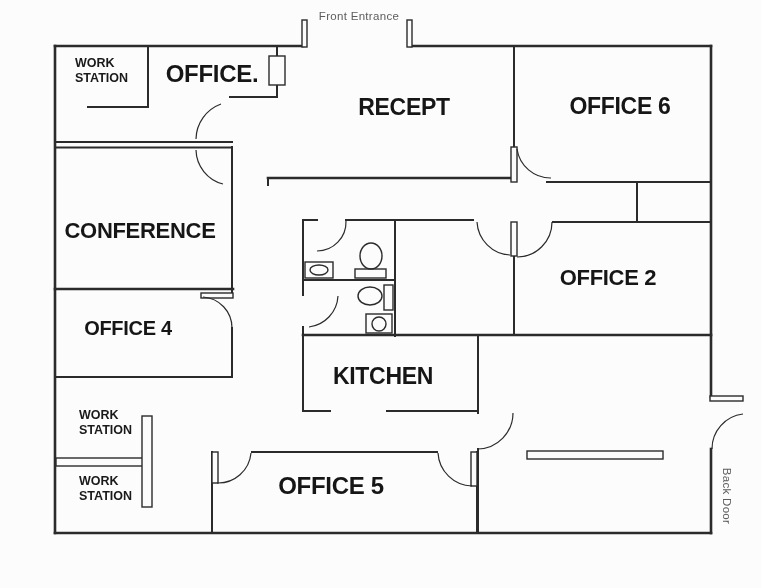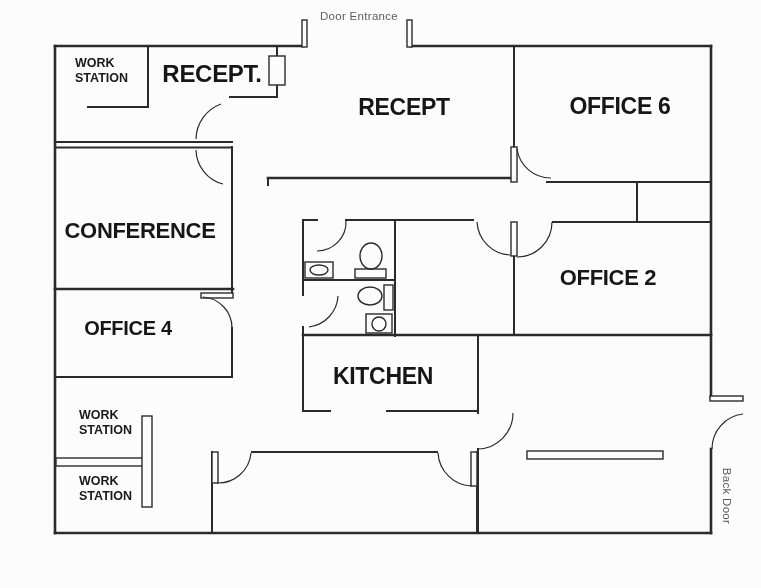--- a/index.html
+++ b/index.html
@@ -138,21 +138,21 @@
       <ellipse cx="370" cy="296" rx="12" ry="9"></ellipse>
       <rect x="384" y="285" width="9" height="25"></rect>
       <rect x="366" y="314" width="26" height="19"></rect>
       <circle cx="379" cy="324" r="7"></circle>
     </g>
   </svg>
 
   <div class="lbl-sm" style="left:75px;top:56px;">WORK
 STATION</div>
 
-  <div class="lbl" style="left:212px;top:74px;font-size:24px;">RECEPT.</div>
+  <div class="lbl" style="left:212px;top:74px;font-size:24px;">OFFICE.</div>
 
   <div class="lbl" style="left:404px;top:107px;font-size:23px;">RECEPT</div>
 
   <div class="lbl" style="left:620px;top:106px;font-size:23px;">OFFICE 6</div>
 
   <div class="lbl" style="left:140px;top:231px;font-size:22px;">CONFERENCE</div>
 
 
   <div class="lbl" style="left:608px;top:278px;font-size:22px;">OFFICE 2</div>
 
@@ -160,18 +160,19 @@
 
   <div class="lbl" style="left:383px;top:376px;font-size:23px;">KITCHEN</div>
 
 
   <div class="lbl-sm" style="left:79px;top:408px;">WORK
 STATION</div>
 
   <div class="lbl-sm" style="left:79px;top:474px;">WORK
 STATION</div>
 
+  <div class="lbl" style="left:331px;top:486px;font-size:24px;">OFFICE 5</div>
 
-  <div class="lbl-muted" style="left:359px;top:16px;transform:translate(-50%,-50%);">Door Entrance</div>
+  <div class="lbl-muted" style="left:359px;top:16px;transform:translate(-50%,-50%);">Front Entrance</div>
 
   <div class="lbl-muted rot90" style="left:727px;top:496px;">Back Door</div>
 
 </div>
 
 </body></html>

